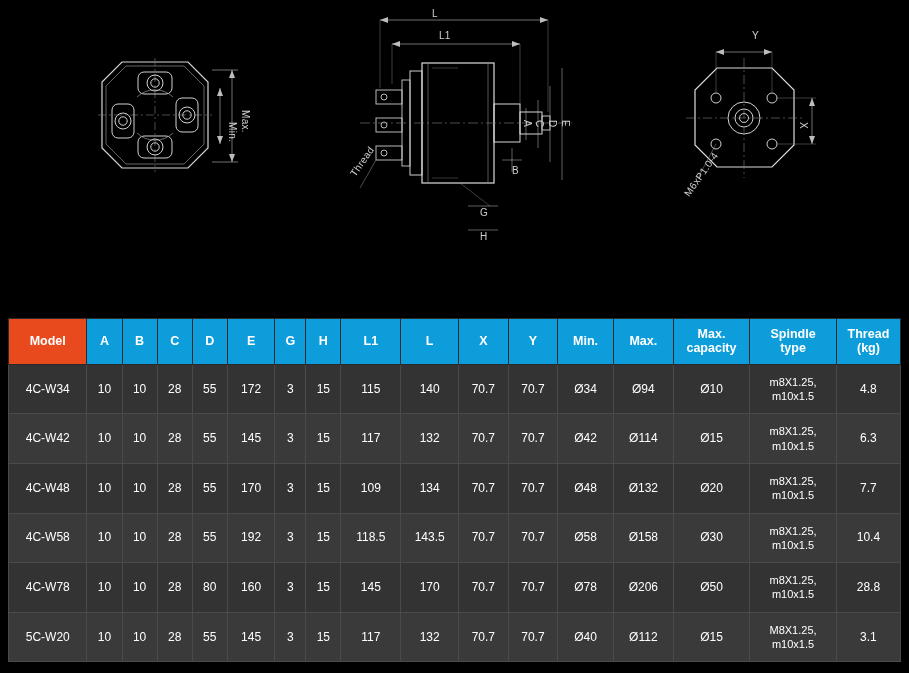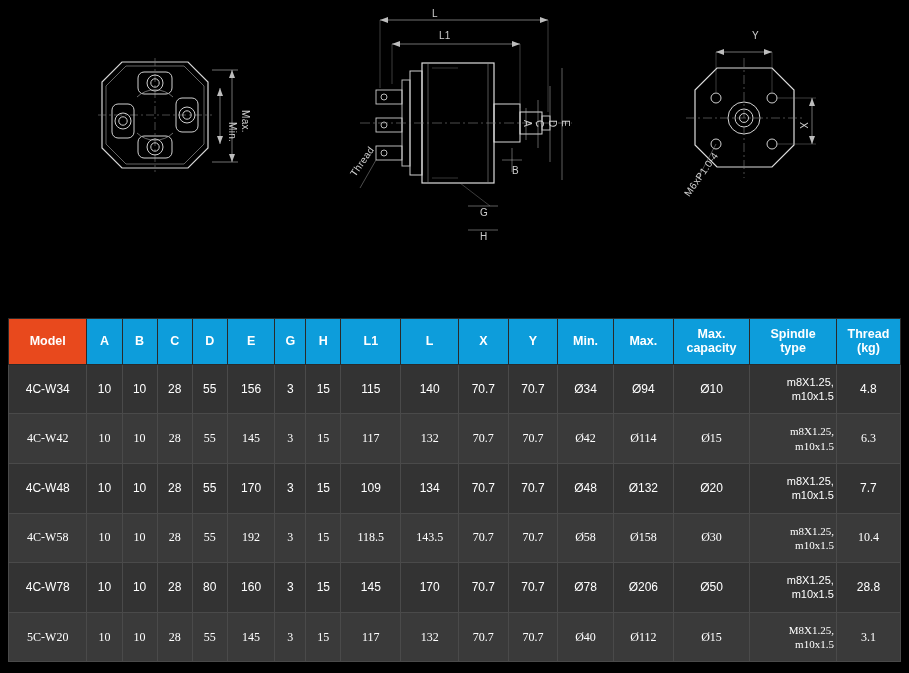--- a/index.html
+++ b/index.html
@@ -76,25 +76,23 @@
     border: 1px solid #4a4a4a;
     line-height: 1.25;
   }
   table.spec td.model-cell {
     font-size: 12px;
     text-align: center;
   }
   table.spec td.spindle-cell {
     font-size: 11px;
     line-height: 1.3;
-    text-align: right;
   }
   table.spec tr.alt td {
     background: #3a3a3a;
-    font-family: Liberation Serif, serif;
   }
 </style>
 </head>
 <body>
 
 <div class="drawings">
 
   <svg class="dwg" style="left:80px; top:40px;" width="180" height="180" viewBox="0 0 180 180">
     <g fill="none" stroke="#cfcfcf" stroke-width="1">
 
@@ -300,21 +298,21 @@
       </tr>
     </thead>
     <tbody>
 
       <tr>
         <td class="model-cell">4C-W34</td>
         <td>10</td>
         <td>10</td>
         <td>28</td>
         <td>55</td>
-        <td>156</td>
+        <td>172</td>
         <td>3</td>
         <td>15</td>
         <td>115</td>
         <td>140</td>
         <td>70.7</td>
         <td>70.7</td>
         <td>Ø34</td>
         <td>Ø94</td>
         <td>Ø10</td>
         <td class="spindle-cell">

